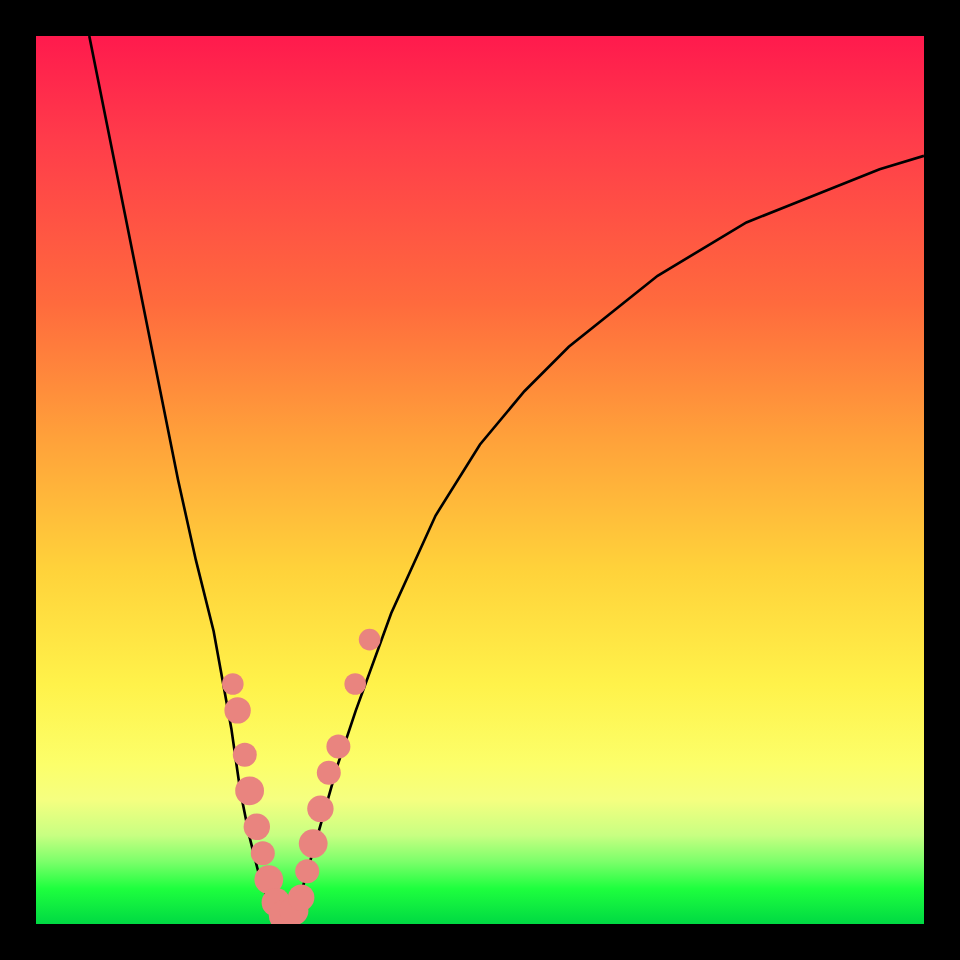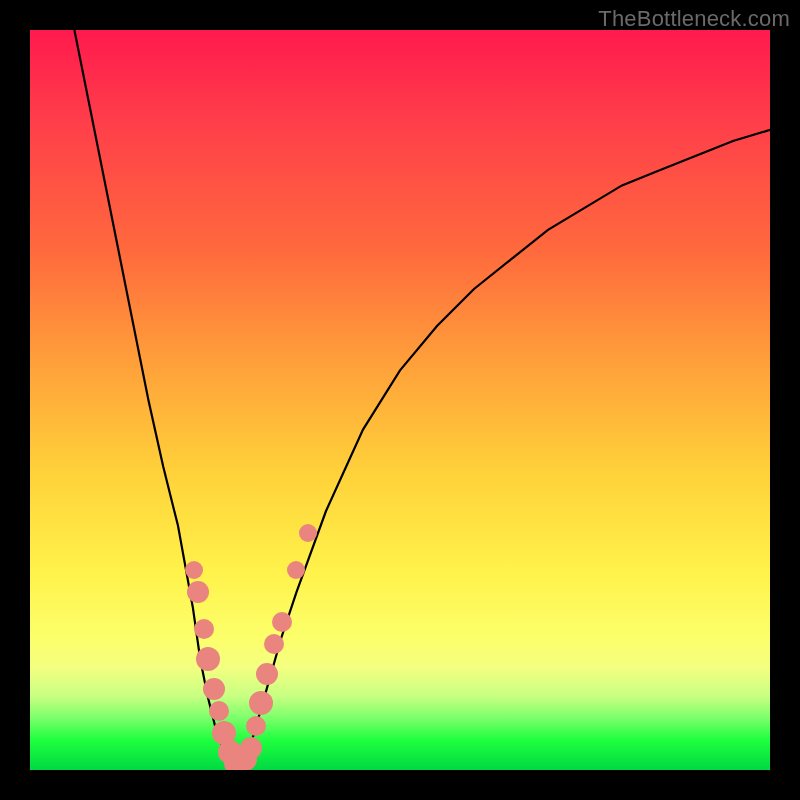--- a/index.html
+++ b/index.html
@@ -93,14 +93,13 @@
         <div class="marker" style="width: 22px; height: 22px; left: 220.52px; top: 717.8px;"></div>
         <div class="marker" style="width: 20px; height: 20px; left: 225.7px; top: 695.6px;"></div>
         <div class="marker" style="width: 24px; height: 24px; left: 230.88px; top: 673.4px;"></div>
         <div class="marker" style="width: 22px; height: 22px; left: 236.8px; top: 643.8px;"></div>
         <div class="marker" style="width: 20px; height: 20px; left: 244.2px; top: 614.2px;"></div>
         <div class="marker" style="width: 20px; height: 20px; left: 251.6px; top: 592px;"></div>
         <div class="marker" style="width: 18px; height: 18px; left: 266.4px; top: 540.2px;"></div>
         <div class="marker" style="width: 18px; height: 18px; left: 277.5px; top: 503.2px;"></div>
       </div>
   </div>
-  <div class="watermark">TheBottleneck.com</div>
 </div>
 
 </body></html>

